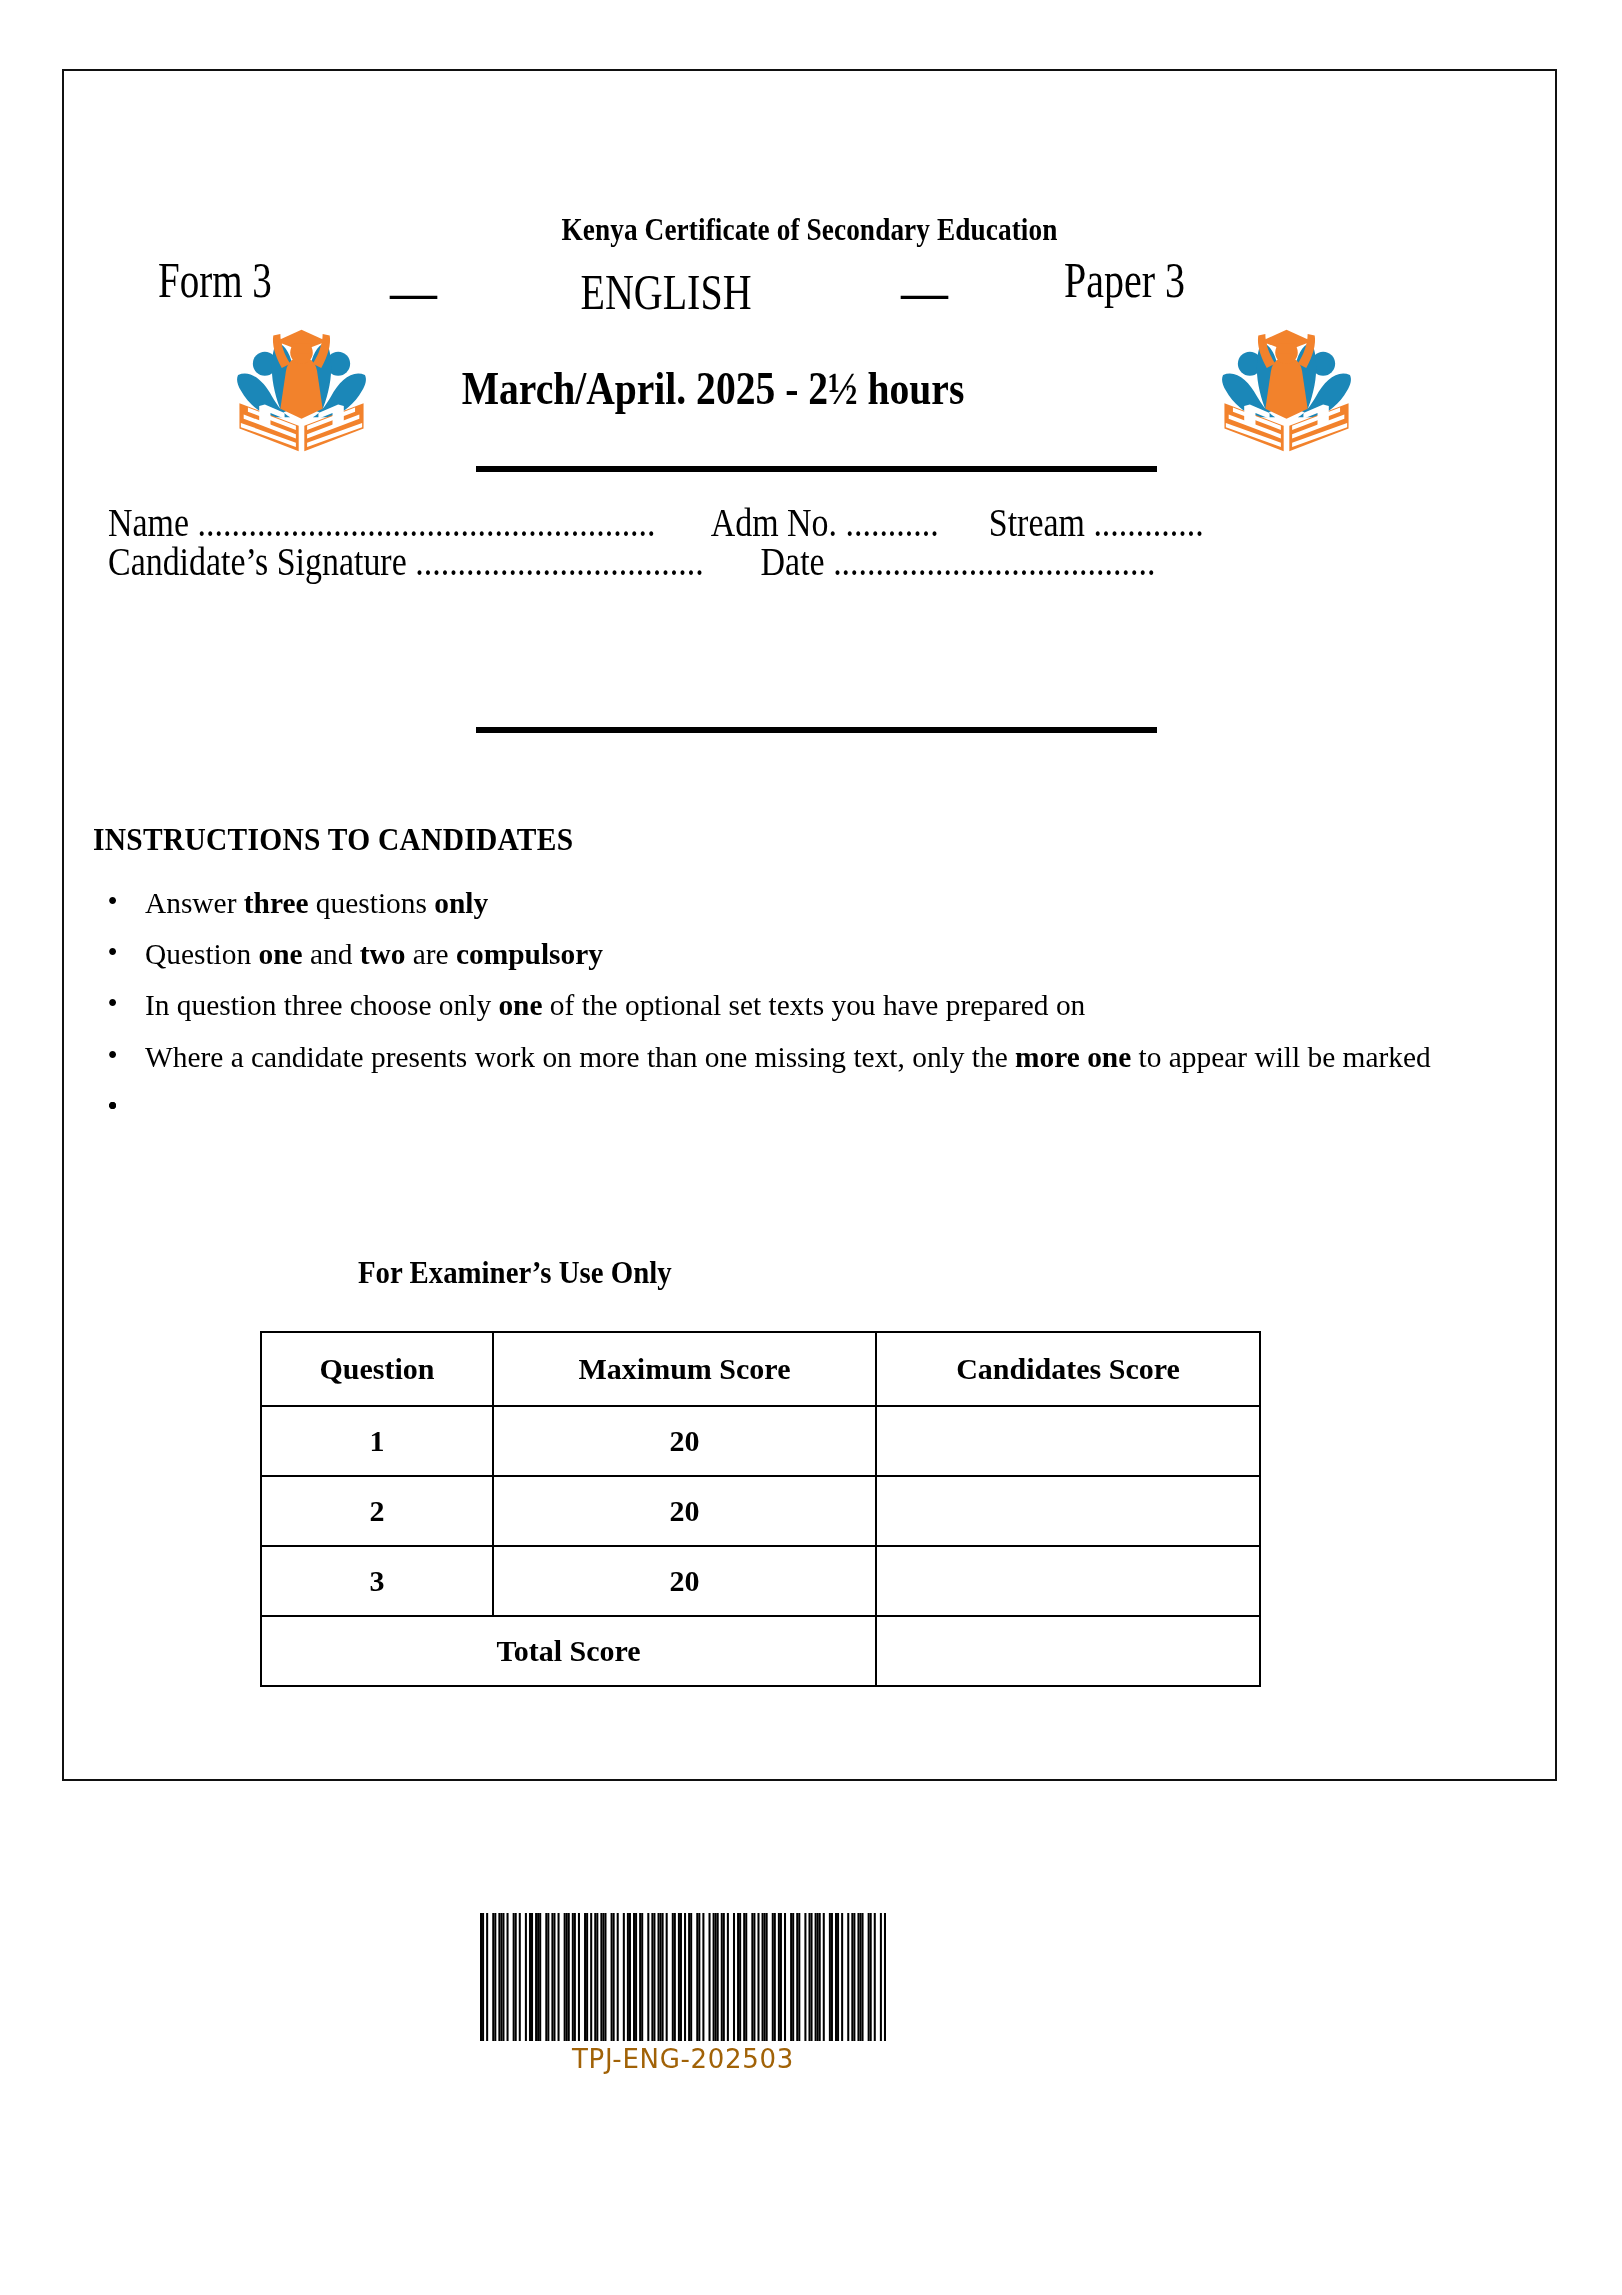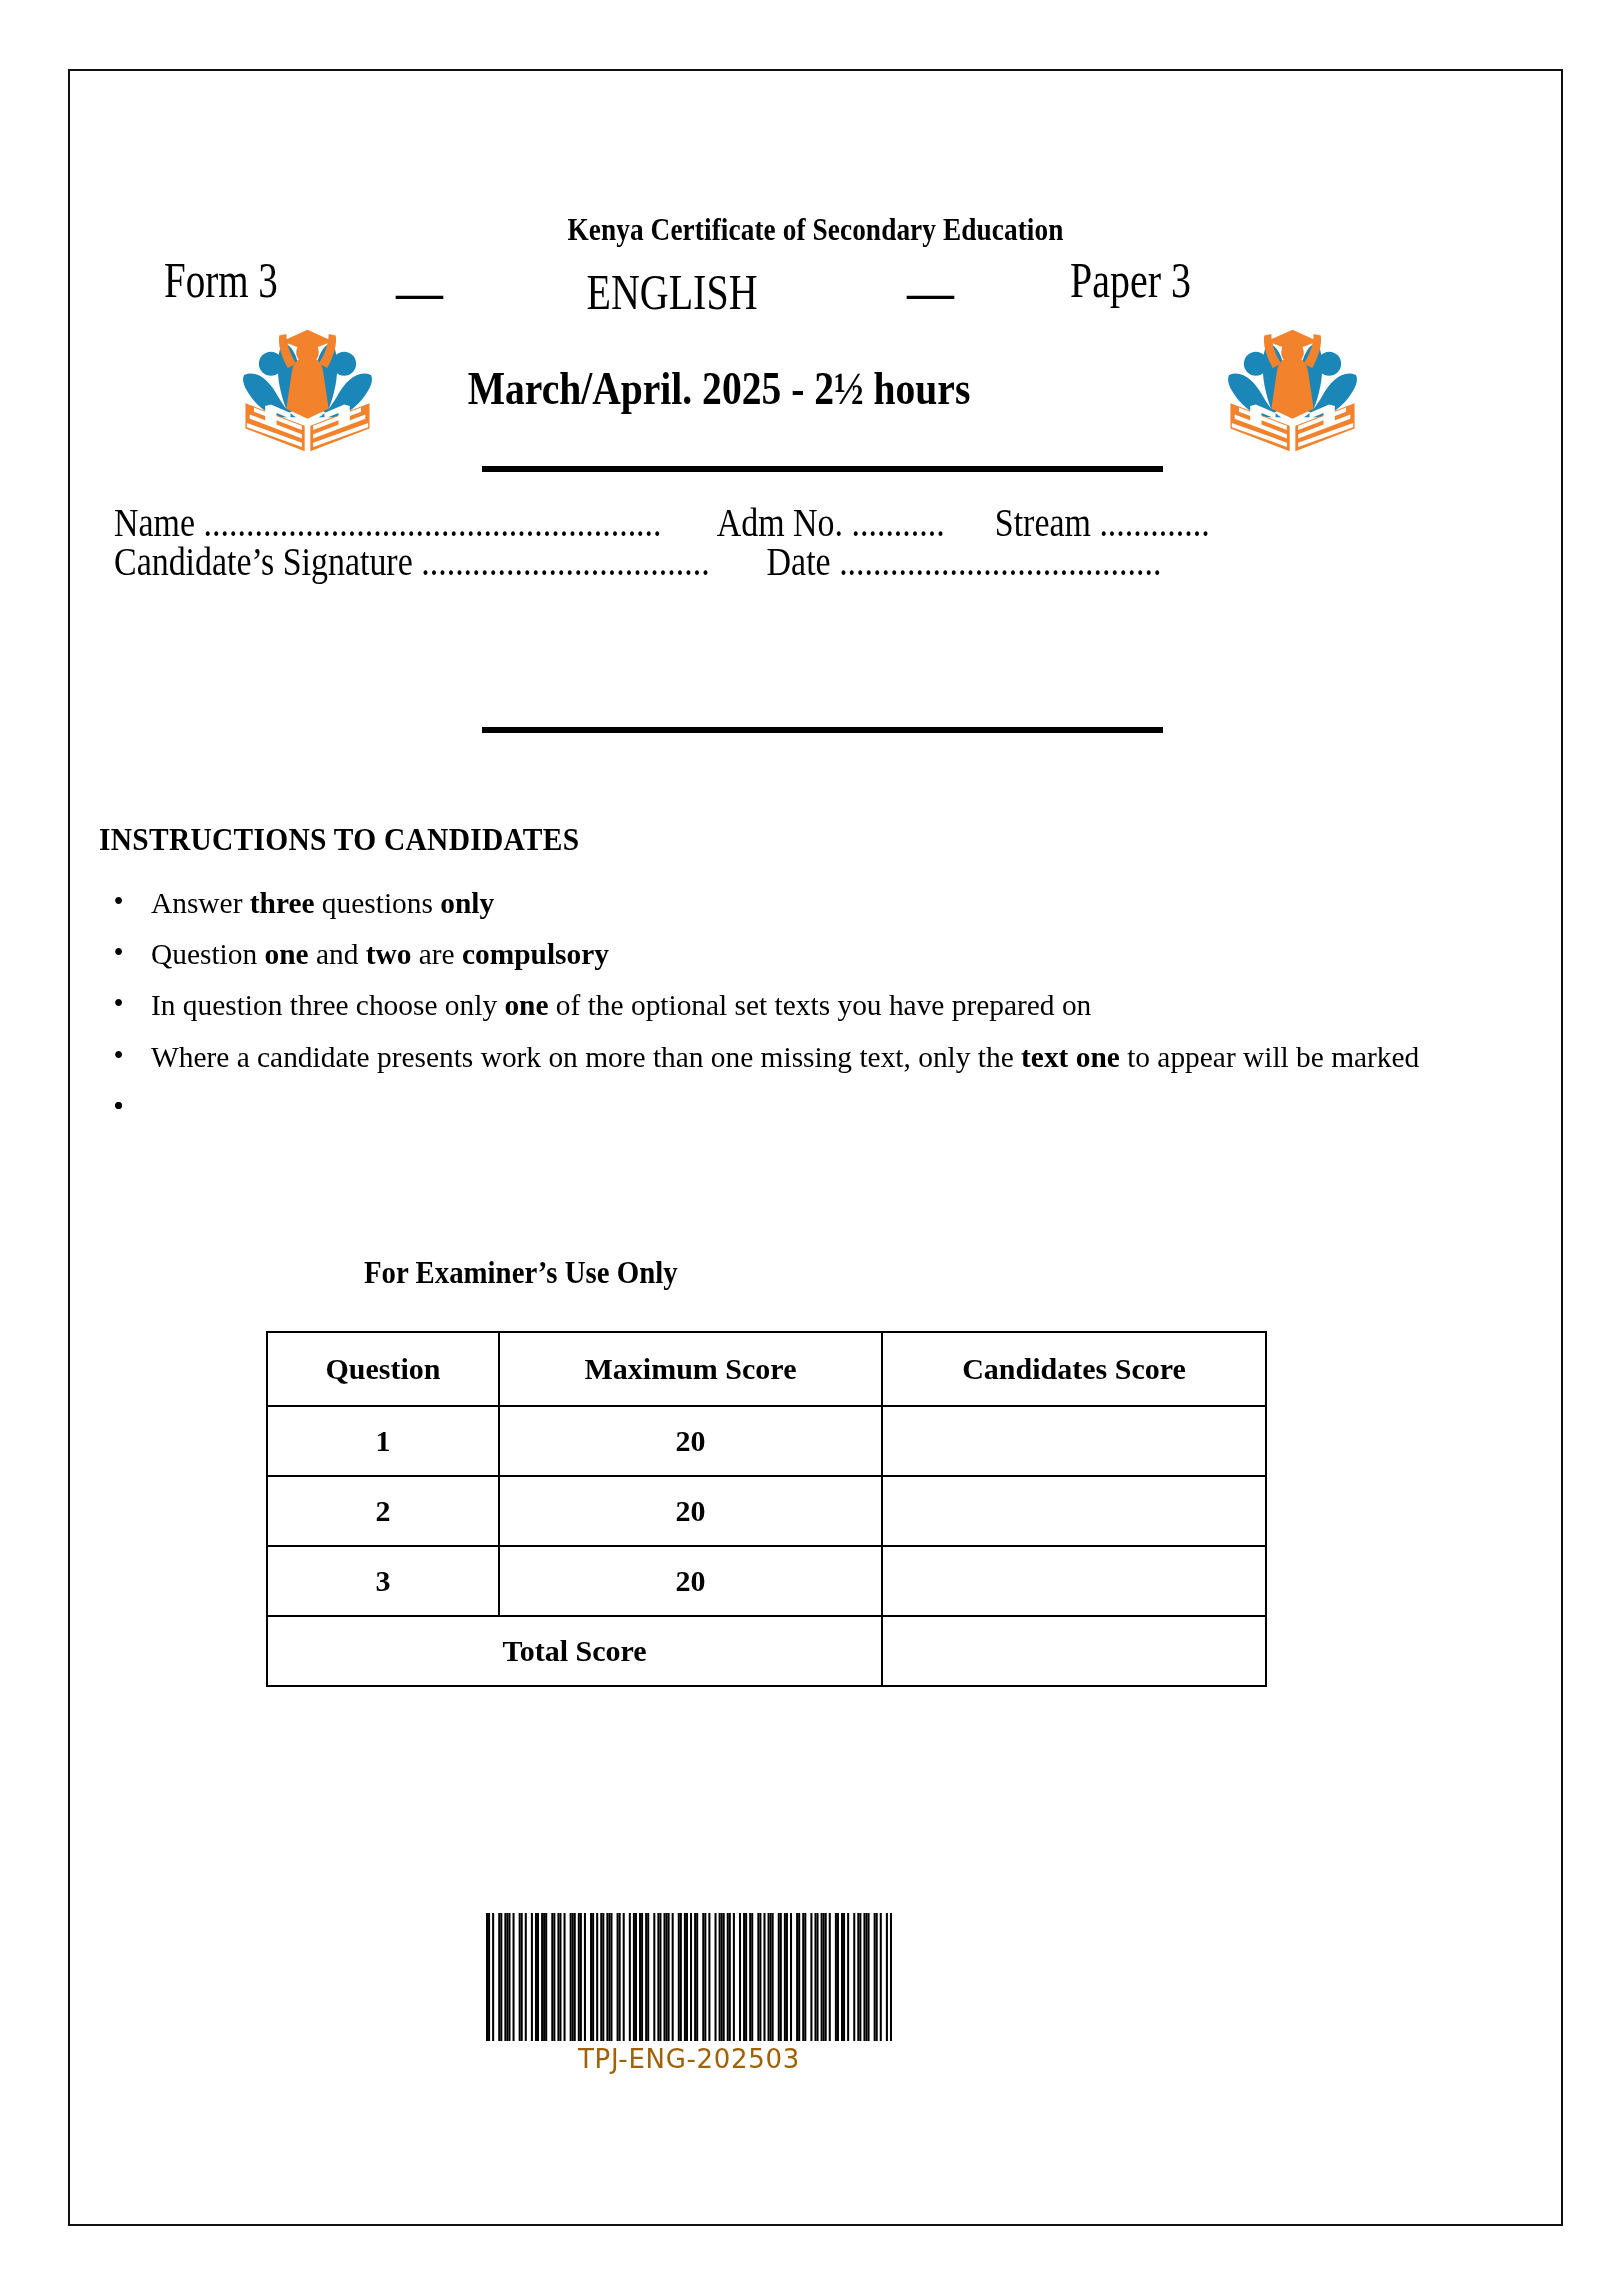--- a/index.html
+++ b/index.html
@@ -12,24 +12,24 @@
     height: 2295px;
     font-family: "Liberation Serif", serif;
     color: #000000;
     position: relative;
     overflow: hidden;
   }
 
   
   .page-frame {
     position: absolute;
-    left: 68px;
+    left: 62px;
     top: 69px;
     width: 1495px;
-    height: 2157px;
+    height: 1712px;
     border: 2.6px solid #111111;
     box-sizing: border-box;
     background: #ffffff;
   }
 
   .page-inner {
     position: absolute;
     left: 0; top: 0; right: 0; bottom: 0;
   }
 
@@ -375,21 +375,21 @@
   </div>
 
   <div class="rule-bottom"></div>
 
   <div class="instr-heading">INSTRUCTIONS TO CANDIDATES</div>
 
   <div class="instr-list" id="instructions-list">
         <div class="instr-item"><span class="bullet">•</span><span><span>Answer </span><b>three</b><span> questions </span><b>only</b></span></div>
         <div class="instr-item"><span class="bullet">•</span><span><span>Question </span><b>one</b><span> and </span><b>two</b><span> are </span><b>compulsory</b></span></div>
         <div class="instr-item"><span class="bullet">•</span><span><span>In question three choose only </span><b>one</b><span> of the optional set texts you have prepared on</span></span></div>
-        <div class="instr-item"><span class="bullet">•</span><span><span>Where a candidate presents work on more than one missing text, only the </span><b>text one</b><span> to appear will be marked</span></span></div>
+        <div class="instr-item"><span class="bullet">•</span><span><span>Where a candidate presents work on more than one missing text, only the </span><b>more one</b><span> to appear will be marked</span></span></div>
         <div class="instr-item"><span class="bullet">•</span></div>
         <div class="instr-item"><span class="bullet">•</span></div>
         <div class="instr-item"><span class="bullet">•</span></div>
       </div>
 
   <div class="examiner-title">For Examiner’s Use Only</div>
 
   <table class="score-table">
     <colgroup>
       <col class="col-q">

